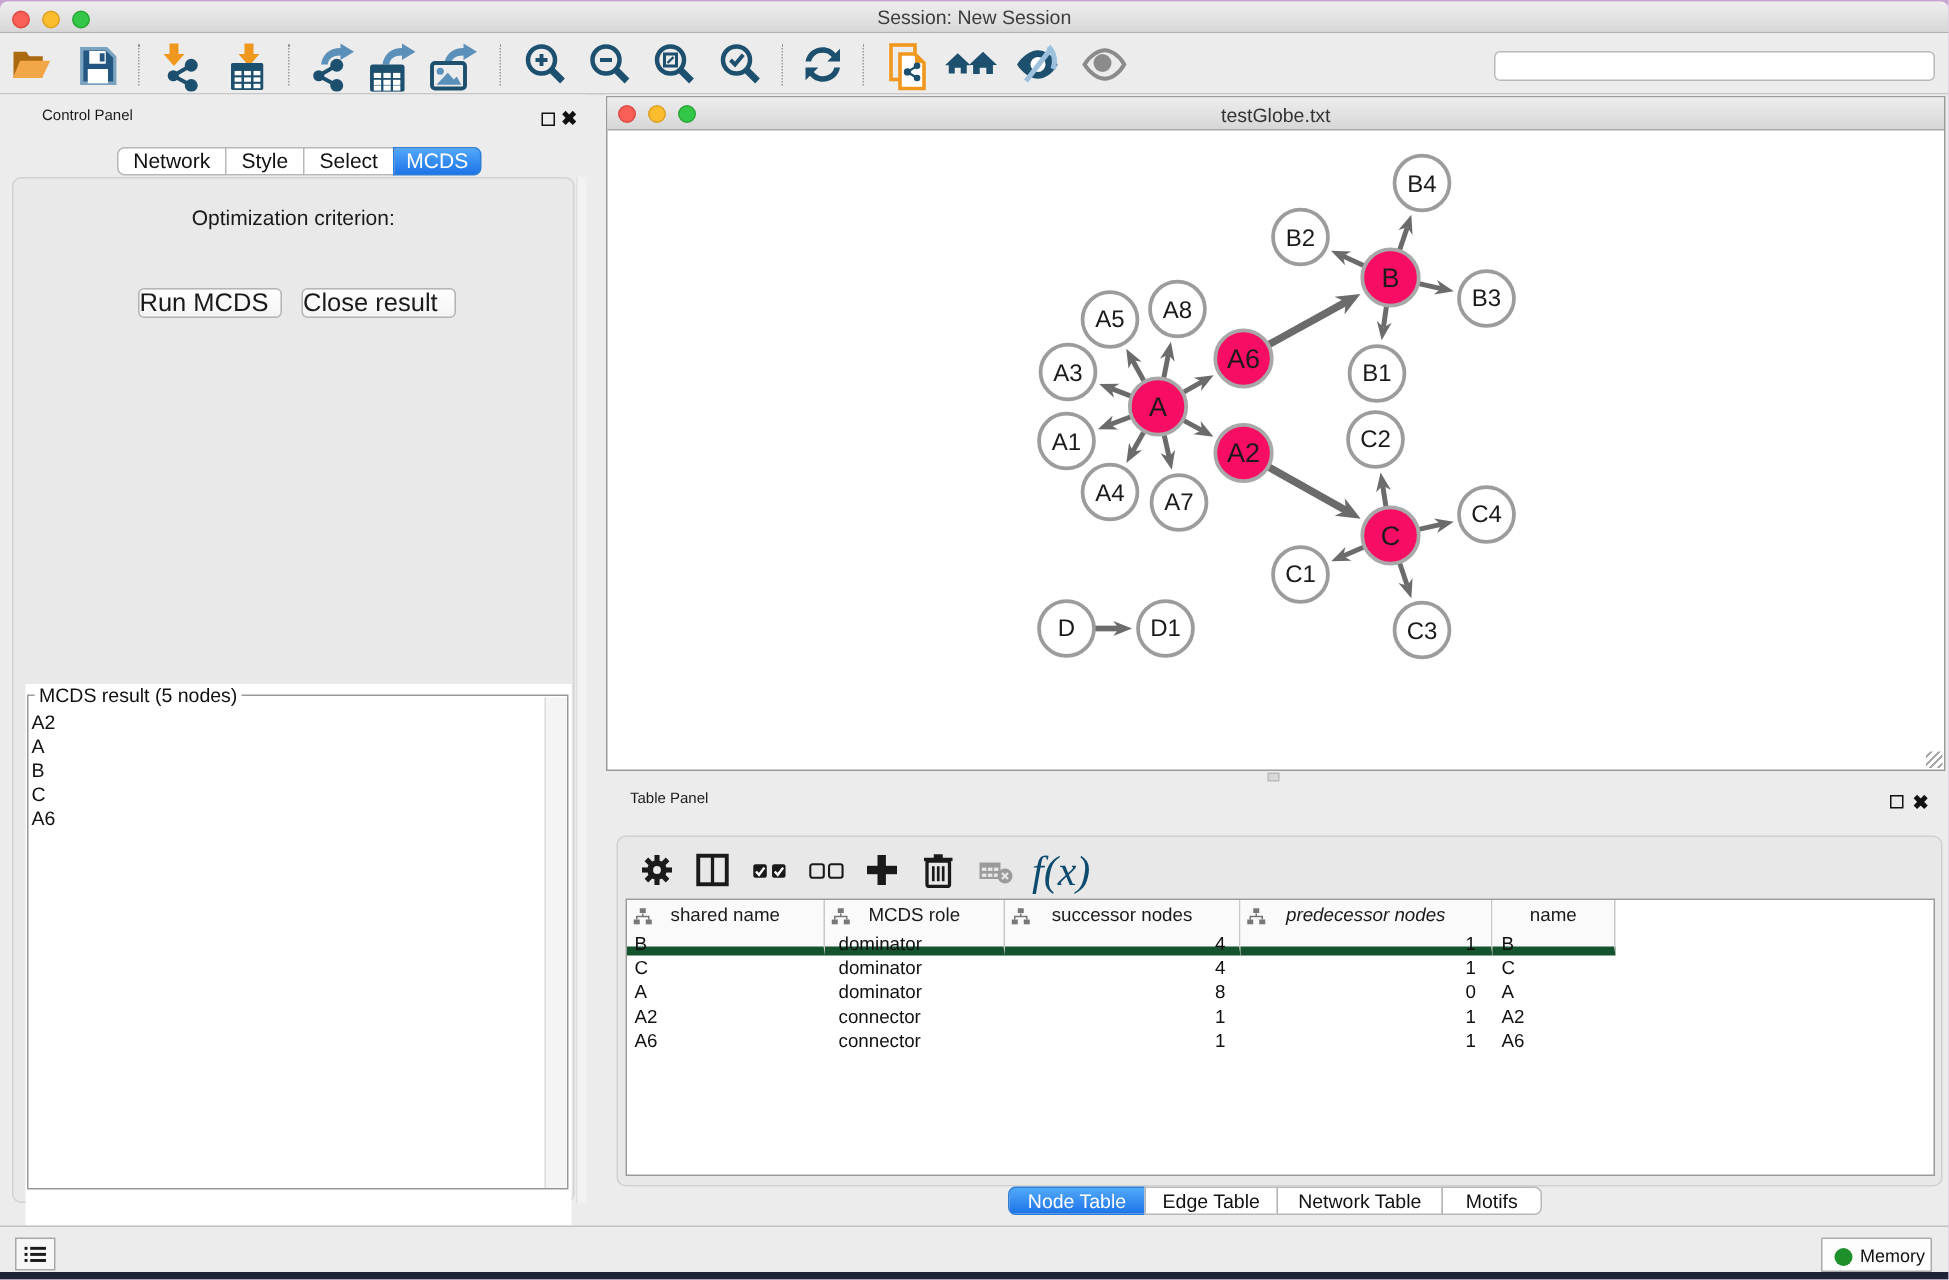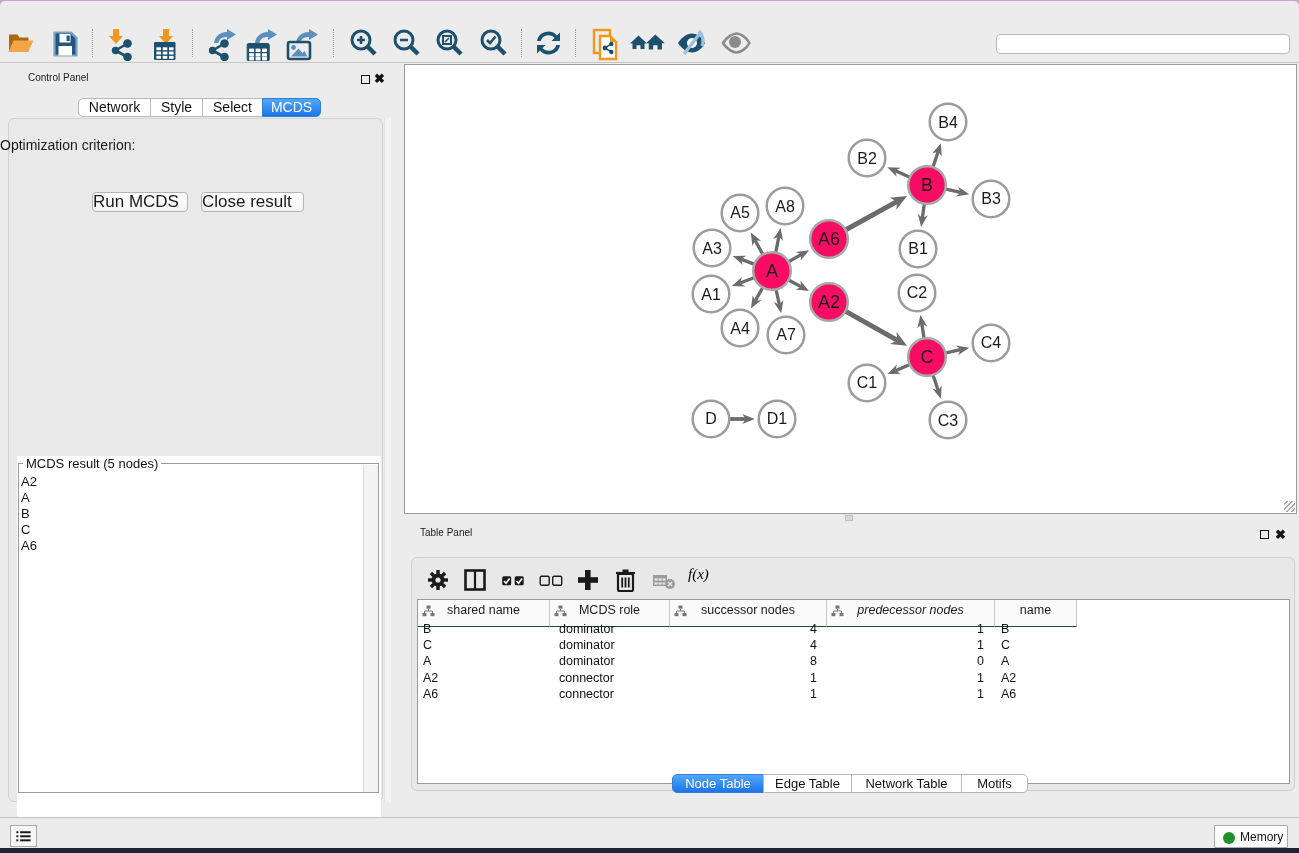--- a/index.html
+++ b/index.html
@@ -23,21 +23,21 @@
 #cpanel { position:absolute; left:0; top:62px; width:391px; height:752px; background:#ececec; }
 #rpane { position:absolute; left:403px; top:62px; width:896px; height:752px; background:#ececec; }
 
 .phead { position:absolute; font-size:10px; color:#1c1c1c; }
 .pbtn { position:absolute; font-size:12px; color:#111; }
 .sqico { position:absolute; width:9px; height:9px; border:1.6px solid #111; }
 #cp-inner { position:absolute; left:8px; top:55px; width:375px; height:684px; background:#e9e9e9; border:1px solid #d2d2d2; border-radius:6px; }
 #tabs { position:absolute; left:78px; top:35px; height:19px; }
 .tab { position:absolute; top:0; height:19px; background:#fff; border:1px solid #b7b7b7; font-size:14px; color:#111; text-align:center; line-height:17px; }
 .tab.sel { background:linear-gradient(#52a8f9,#1d74e8); color:#fff; border-color:#2f7fd6; }
-#optlabel { position:absolute; left:0; width:391px; top:74px; font-size:14px; color:#1a1a1a; }
+#optlabel { position:absolute; left:0; width:391px; top:74px; text-align:center; font-size:14px; color:#1a1a1a; }
 #combo { position:absolute; left:43px; top:96px; width:311px; height:20px; background:#fff; border:1px solid #b4b4b4; border-radius:4px; font-size:14px; color:#1a1a1a; line-height:18px; padding-left:12px; }
 #combo .spin { position:absolute; right:-1px; top:-1px; width:19px; height:20px; background:linear-gradient(#54aafa,#1a6fe8); border-radius:0 4px 4px 0; }
 .btn { position:absolute; height:20px; background:linear-gradient(#ffffff,#f4f4f4); border:1px solid #b4b4b4; border-radius:4px; font-size:17px; color:#1a1a1a; text-align:left; line-height:17px; }
 #mcdsbox { position:absolute; left:17px; top:393px; width:364px; height:436px; background:#fff; }
 #mcdsborder { position:absolute; left:1px; top:7px; width:361px; height:330px; border:1px solid #9a9a9a; }
 #mcdslegend { position:absolute; left:6px; top:0px; background:#fff; padding:0 3px; font-size:13px; color:#111; }
 #mcdslist { position:absolute; left:4px; top:18px; font-size:13px; color:#111; line-height:16px; }
 #mcdssb { position:absolute; right:3px; top:9px; width:15px; height:327px; background:#f4f4f4; border-left:1px solid #dcdcdc; }
 
 #gwin { position:absolute; left:1px; top:1px; width:893px; height:450px; background:#fff; border:1px solid #9b9b9b; }
@@ -49,36 +49,42 @@
 #graph { position:absolute; left:0; top:23px; }
 .nl { font-size:16px; fill:#1a1a1a; text-anchor:middle; font-family:"Liberation Sans",sans-serif; }
 .np { font-size:18px; }
 #grip { position:absolute; right:1px; bottom:1px; width:11px; height:11px;
   background:repeating-linear-gradient(135deg, transparent 0 2px, #aaa 2px 3.5px); }
 #divider { position:absolute; left:442px; top:452px; width:8px; height:6px; background:#d8d8d8; border:1px solid #bdbdbd; }
 
 #tpanel { position:absolute; left:0px; top:458px; width:896px; height:294px; }
 #tp-inner { position:absolute; left:8px; top:36px; width:884px; height:234px; background:#e8e8e8; border:1px solid #d0d0d0; border-radius:6px; }
 #ttable { position:absolute; left:14px; top:78px; width:873px; height:185px; background:#fff; border:1px solid #9a9a9a; }
-.th { position:absolute; top:0; height:27px; background:#fafafa; border-right:1px solid #c9c9c9; border-bottom:1px solid #14532d; font-size:12.5px; color:#1a1a1a; text-align:center; line-height:21px; }
+.th { position:absolute; top:0; height:37px; background:#fafafa; border-right:1px solid #c9c9c9; border-bottom:6px solid #14532d; font-size:12.5px; color:#1a1a1a; text-align:center; line-height:21px; }
 .trow { position:absolute; font-size:12.5px; color:#111; }
 .num { position:absolute; font-size:12.5px; color:#111; text-align:right; }
-#btabs { position:absolute; left:0; top:253px; width:896px; height:20px; }
+#btabs { position:absolute; left:0; top:270px; width:896px; height:20px; }
 .btab { position:absolute; top:0; height:19px; background:#fff; border:1px solid #b7b7b7; font-size:13px; color:#111; text-align:center; line-height:17px; }
 .btab.sel { background:linear-gradient(#52a8f9,#1d74e8); color:#fff; border-color:#2f7fd6; }
 
 #status { position:absolute; left:0; top:816px; width:1299px; height:32px; background:#ececec; border-top:1px solid #c2c2c2; }
 #lbtn { position:absolute; left:10px; top:7px; width:27px; height:22px; background:#f7f7f7; border:1px solid #a8a8a8; }
 #membtn { position:absolute; left:1214px; top:7px; width:74px; height:23px; background:#fdfdfd; border:1px solid #ababab; border-radius:1px; font-size:12px; color:#111;padding-left:40px; }
 #membtn .dot { position:absolute; left:8px; top:5.5px; width:12px; height:12px; border-radius:50%; background:#1f8f2b; }
 #membtn .txt { position:absolute; left:25px; top:4px; }
 </style>
 </head>
 <body>
 <div id="win">
+  <div id="titlebar">
+    <div class="tl t1"></div>
+      <div class="tl t2"></div>
+      <div class="tl t3"></div>
+    <div class="ttl">Session: New Session</div>
+  </div>
   <div id="toolbar">
     <div class="tsep" style="left:92px"></div>
       <div class="tsep" style="left:192px"></div>
       <div class="tsep" style="left:333px"></div>
       <div class="tsep" style="left:521px"></div>
       <div class="tsep" style="left:575px"></div>
       <svg class="tbi" style="left:7px" width="28" height="30" viewBox="0 0 28 30">
 <path d="M2 6.5 L10.5 6.5 L12.5 9.5 L21.5 9.5 L21.5 23.5 L2 23.5 Z" fill="#ab6a10"></path>
 <path d="M6.5 12.5 L26.5 12.5 L21 24 L1.5 24 Z" fill="#f2a647"></path>
 </svg>
@@ -233,20 +239,26 @@
     <div class="btn" style="left:201px; top:129px; width:103px;">Close result</div>
     <div id="mcdsbox">
       <div id="mcdsborder"></div>
       <div id="mcdslegend">MCDS result (5 nodes)</div>
       <div id="mcdslist">A2<br>A<br>B<br>C<br>A6</div>
       <div id="mcdssb"></div>
     </div>
   </div>
   <div id="rpane">
     <div id="gwin">
+      <div id="gtitle">
+        <div class="tl t1"></div>
+          <div class="tl t2"></div>
+          <div class="tl t3"></div>
+        <div class="ttl">testGlobe.txt</div>
+      </div>
       <svg id="graph" width="894" height="423" viewBox="0 0 894 423">
           <line x1="348.9" y1="189.8" x2="335.1" y2="195.0" stroke="#6b6b6b" stroke-width="3.3"></line>
           <polygon points="326.9,198.1 336.8,189.0 335.1,195.0 340.3,198.4" fill="#6b6b6b"></polygon>
           <line x1="349.0" y1="176.1" x2="336.0" y2="171.1" stroke="#6b6b6b" stroke-width="3.3"></line>
           <polygon points="327.8,168.0 341.3,167.8 336.0,171.1 337.7,177.1" fill="#6b6b6b"></polygon>
           <line x1="357.7" y1="166.1" x2="350.0" y2="152.2" stroke="#6b6b6b" stroke-width="3.3"></line>
           <polygon points="345.8,144.5 356.2,153.1 350.0,152.2 347.4,157.9" fill="#6b6b6b"></polygon>
           <line x1="370.8" y1="164.1" x2="373.9" y2="148.4" stroke="#6b6b6b" stroke-width="3.3"></line>
           <polygon points="375.6,139.9 378.1,153.1 373.9,148.4 368.3,151.1" fill="#6b6b6b"></polygon>
           <line x1="357.6" y1="199.8" x2="350.2" y2="212.9" stroke="#6b6b6b" stroke-width="3.3"></line>
@@ -388,21 +400,21 @@
               <rect x="2.6" y="10.4" width="3" height="2.2"></rect>
               <rect x="6.6" y="10.4" width="3" height="2.2"></rect>
               <rect x="10.6" y="10.4" width="3" height="2.2"></rect>
               <rect x="2.6" y="14.4" width="3" height="2.2"></rect>
               <rect x="6.6" y="14.4" width="3" height="2.2"></rect>
               <rect x="10.6" y="14.4" width="3" height="2.2"></rect>
             </g>
 <circle cx="18" cy="16" r="5" fill="#9b9b9b"></circle>
             <path d="M16 14 L20 18 M20 14 L16 18" stroke="#e8e8e8" stroke-width="1.4"></path>
           </svg>
-          <div style="position:absolute;left:276px;top:8px;font-family:'Liberation Serif',serif;font-style:italic;font-size:15px;color:#000000;">f(x)</div>
+          <div style="position:absolute;left:276px;top:8px;font-family:'Liberation Serif',serif;font-style:italic;font-size:28px;color:#0c4a6e;">f(x)</div>
       </div>
       <div id="ttable">
         <div class="th" style="left:0px; width:132px;"><svg width="13" height="12" viewBox="0 0 13 12" style="position:absolute;left:4px;top:5px">
               <rect x="4.5" y="0.5" width="4" height="3.2" fill="#777"></rect>
               <rect x="0.5" y="8" width="4" height="3.2" fill="#777"></rect>
               <rect x="8.5" y="8" width="4" height="3.2" fill="#777"></rect>
               <path d="M6.5 4 L6.5 6 M2.5 8 L2.5 6 L10.5 6 L10.5 8" stroke="#777" fill="none"></path>
             </svg>shared name</div>
           <div class="th" style="left:132px; width:120px;"><svg width="13" height="12" viewBox="0 0 13 12" style="position:absolute;left:4px;top:5px">
               <rect x="4.5" y="0.5" width="4" height="3.2" fill="#777"></rect>

